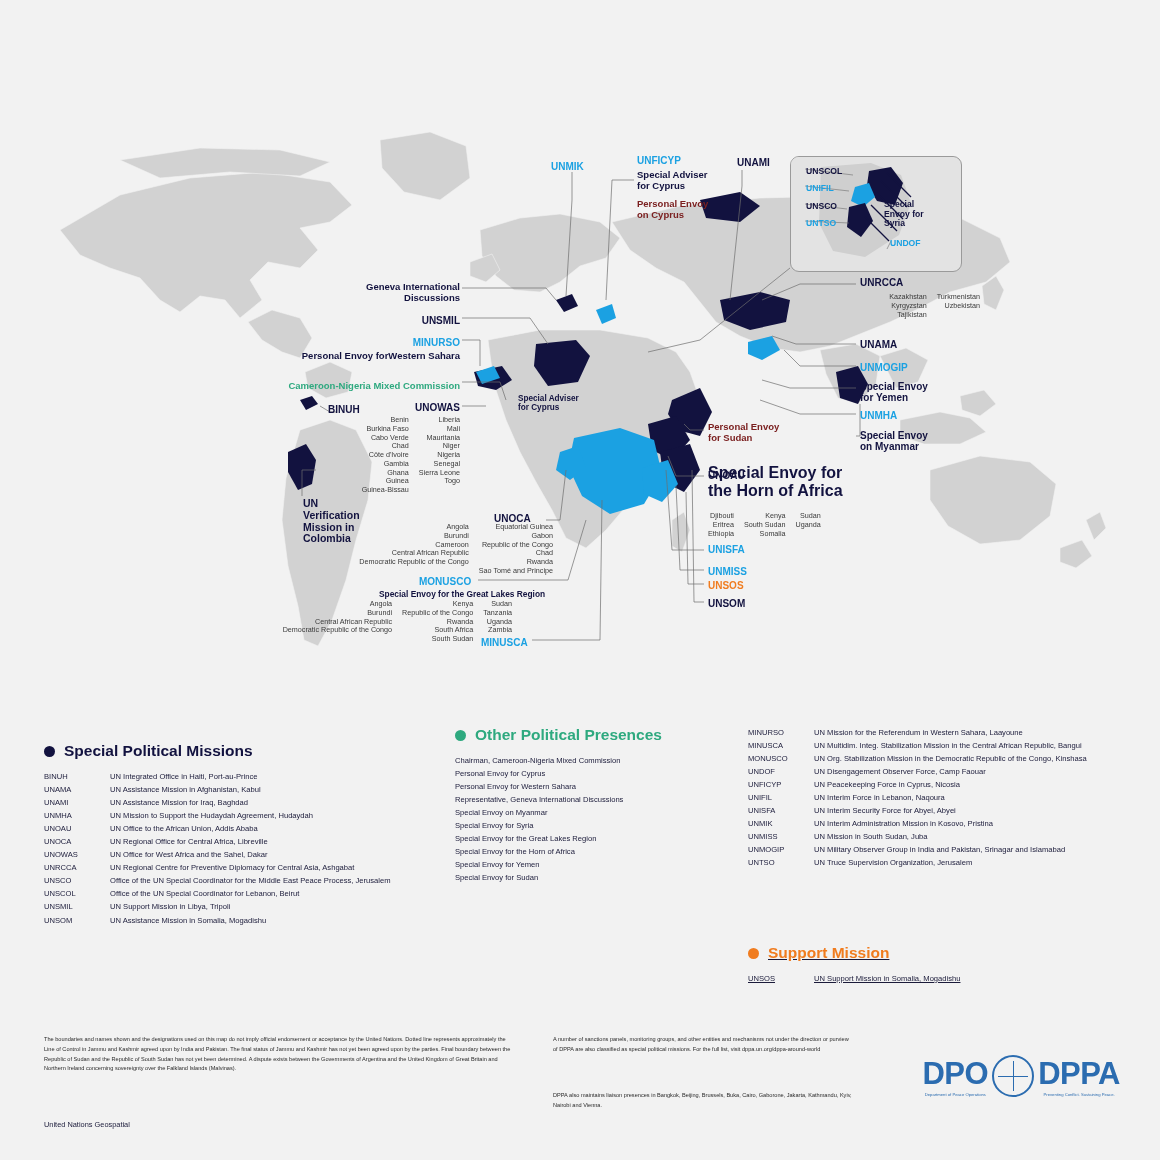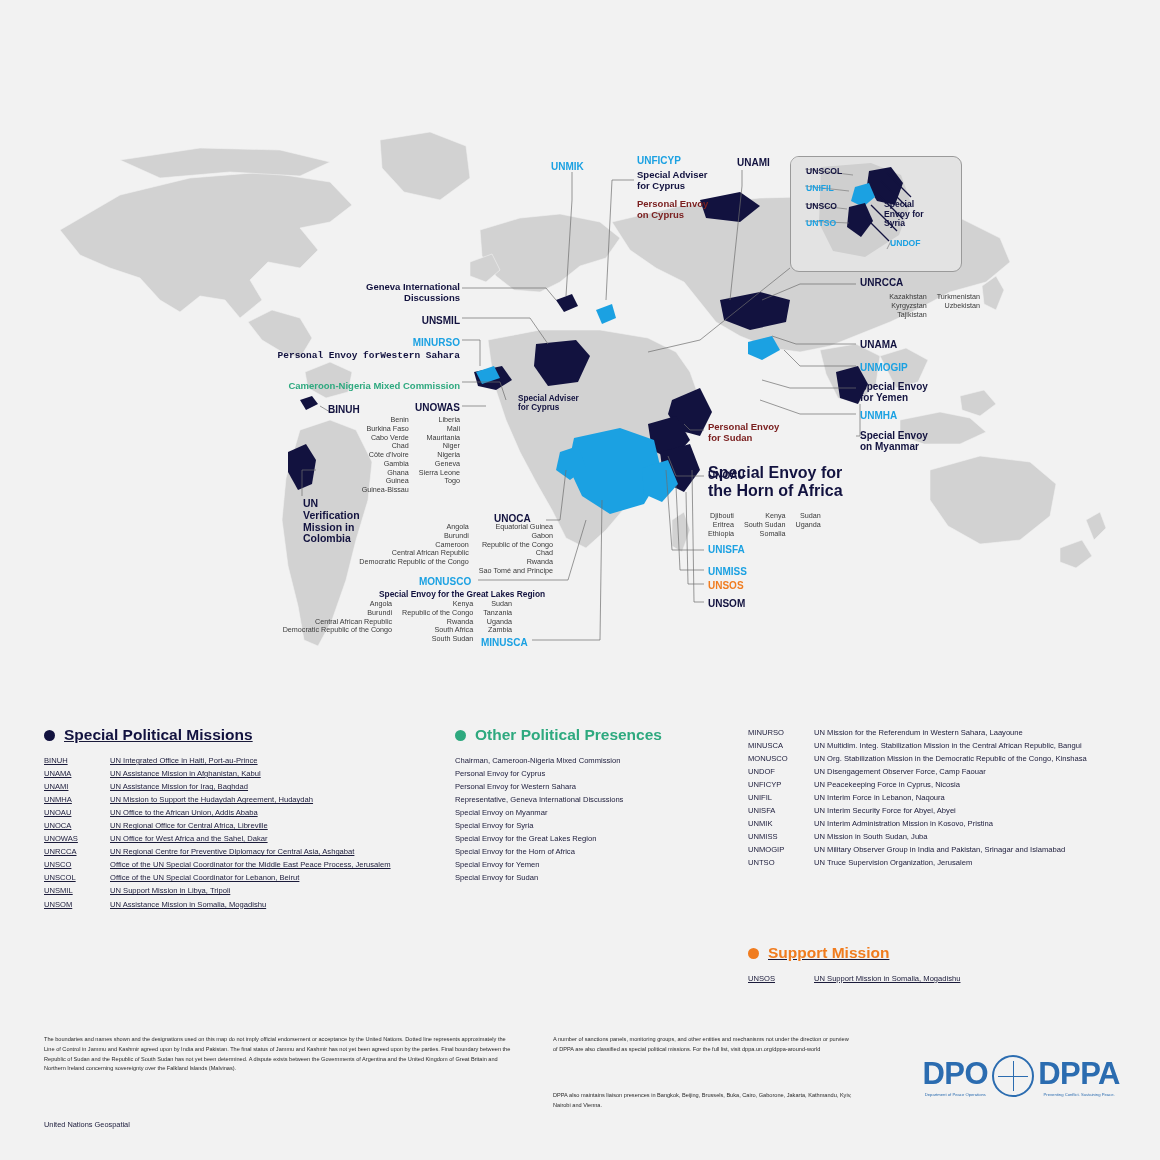--- a/index.html
+++ b/index.html
@@ -171,21 +171,21 @@
     <div class="lbl pko" style="left: 637px; top: 155px; font-size: 10px; white-space: pre;">UNFICYP</div>
     <div class="lbl spm" style="left: 637px; top: 170px; font-size: 9.5px; white-space: pre;">Special Adviser
 for Cyprus</div>
     <div class="lbl maroon" style="left: 637px; top: 199px; font-size: 9.5px; white-space: pre;">Personal Envoy
 on Cyprus</div>
     <div class="lbl spm" style="left: 737px; top: 157px; font-size: 10px; white-space: pre;">UNAMI</div>
     <div class="lbl spm" style="left: auto; top: 282px; font-size: 9.5px; white-space: pre; text-align: right; right: 700px;">Geneva International
 Discussions</div>
     <div class="lbl spm" style="left: auto; top: 315px; font-size: 10px; white-space: pre; text-align: right; right: 700px;">UNSMIL</div>
     <div class="lbl pko" style="left: auto; top: 337px; font-size: 10px; white-space: pre; text-align: right; right: 700px;">MINURSO</div>
-    <div class="lbl spm" style="left: auto; top: 351px; font-size: 9.5px; white-space: pre; text-align: left; right: 700px; font-family: Liberation Mono, monospace;">Personal Envoy forWestern Sahara</div>
+    <div class="lbl spm" style="left: auto; top: 351px; font-size: 9.5px; white-space: pre; text-align: left; right: 700px;">Personal Envoy forWestern Sahara</div>
     <div class="lbl opp" style="left: auto; top: 381px; font-size: 9.5px; white-space: pre; text-align: right; right: 700px;">Cameroon-Nigeria Mixed Commission</div>
     <div class="lbl spm" style="left: auto; top: 402px; font-size: 10px; white-space: pre; text-align: right; right: 700px;">UNOWAS</div>
     <div class="lbl spm" style="left: 328px; top: 404px; font-size: 10px; white-space: pre;">BINUH</div>
     <div class="lbl spm" style="left: 303px; top: 498px; font-size: 10.5px; white-space: pre;">UN
 Verification
 Mission in
 Colombia</div>
     <div class="lbl spm" style="left: 518px; top: 394px; font-size: 8.2px; white-space: pre;">Special Adviser
 for Cyprus</div>
     <div class="lbl spm" style="left: 494px; top: 513px; font-size: 10px; white-space: pre;">UNOCA</div>
@@ -220,21 +220,21 @@
         <div>Ghana</div>
         <div>Guinea</div>
         <div>Guinea-Bissau</div>
       </div>
       <div style="text-align: right;">
         <div>Liberia</div>
         <div>Mali</div>
         <div>Mauritania</div>
         <div>Niger</div>
         <div>Nigeria</div>
-        <div>Geneva</div>
+        <div>Senegal</div>
         <div>Sierra Leone</div>
         <div>Togo</div>
       </div>
     </div>
     <div class="sub" style="left: 357px; top: 523px; width: 196px; display: flex; justify-content: flex-end; gap: 10px;">
       <div style="text-align: right;">
         <div>Angola</div>
         <div>Burundi</div>
         <div>Cameroon</div>
         <div>Central African Republic</div>
@@ -301,21 +301,21 @@
     <div class="lbl pko" style="left: 806px; top: 184px; font-size: 8.6px; white-space: pre;">UNIFIL</div>
     <div class="lbl spm" style="left: 806px; top: 202px; font-size: 8.6px; white-space: pre;">UNSCO</div>
     <div class="lbl pko" style="left: 806px; top: 219px; font-size: 8.6px; white-space: pre;">UNTSO</div>
     <div class="lbl spm" style="left: 884px; top: 200px; font-size: 8.6px; white-space: pre;">Special
 Envoy for
 Syria</div>
     <div class="lbl pko" style="left: 890px; top: 239px; font-size: 8.6px; white-space: pre;">UNDOF</div>
   </div>
 
 <div class="legend">
-    <div class="legcol" style="left: 44px; top: 0px; width: 440px; text-decoration: underline;">
+    <div class="legcol" style="left: 44px; top: 16px; width: 440px;">
       <div class="legtitle c-spm">
         <span class="dot b-spm"></span>
         <span>Special Political Missions</span>
       </div>
       <div class="legrow">
         <div class="acr">BINUH</div>
         <div class="desc">UN Integrated Office in Haiti, Port-au-Prince</div>
       </div>
       <div class="legrow">
         <div class="acr">UNAMA</div>

